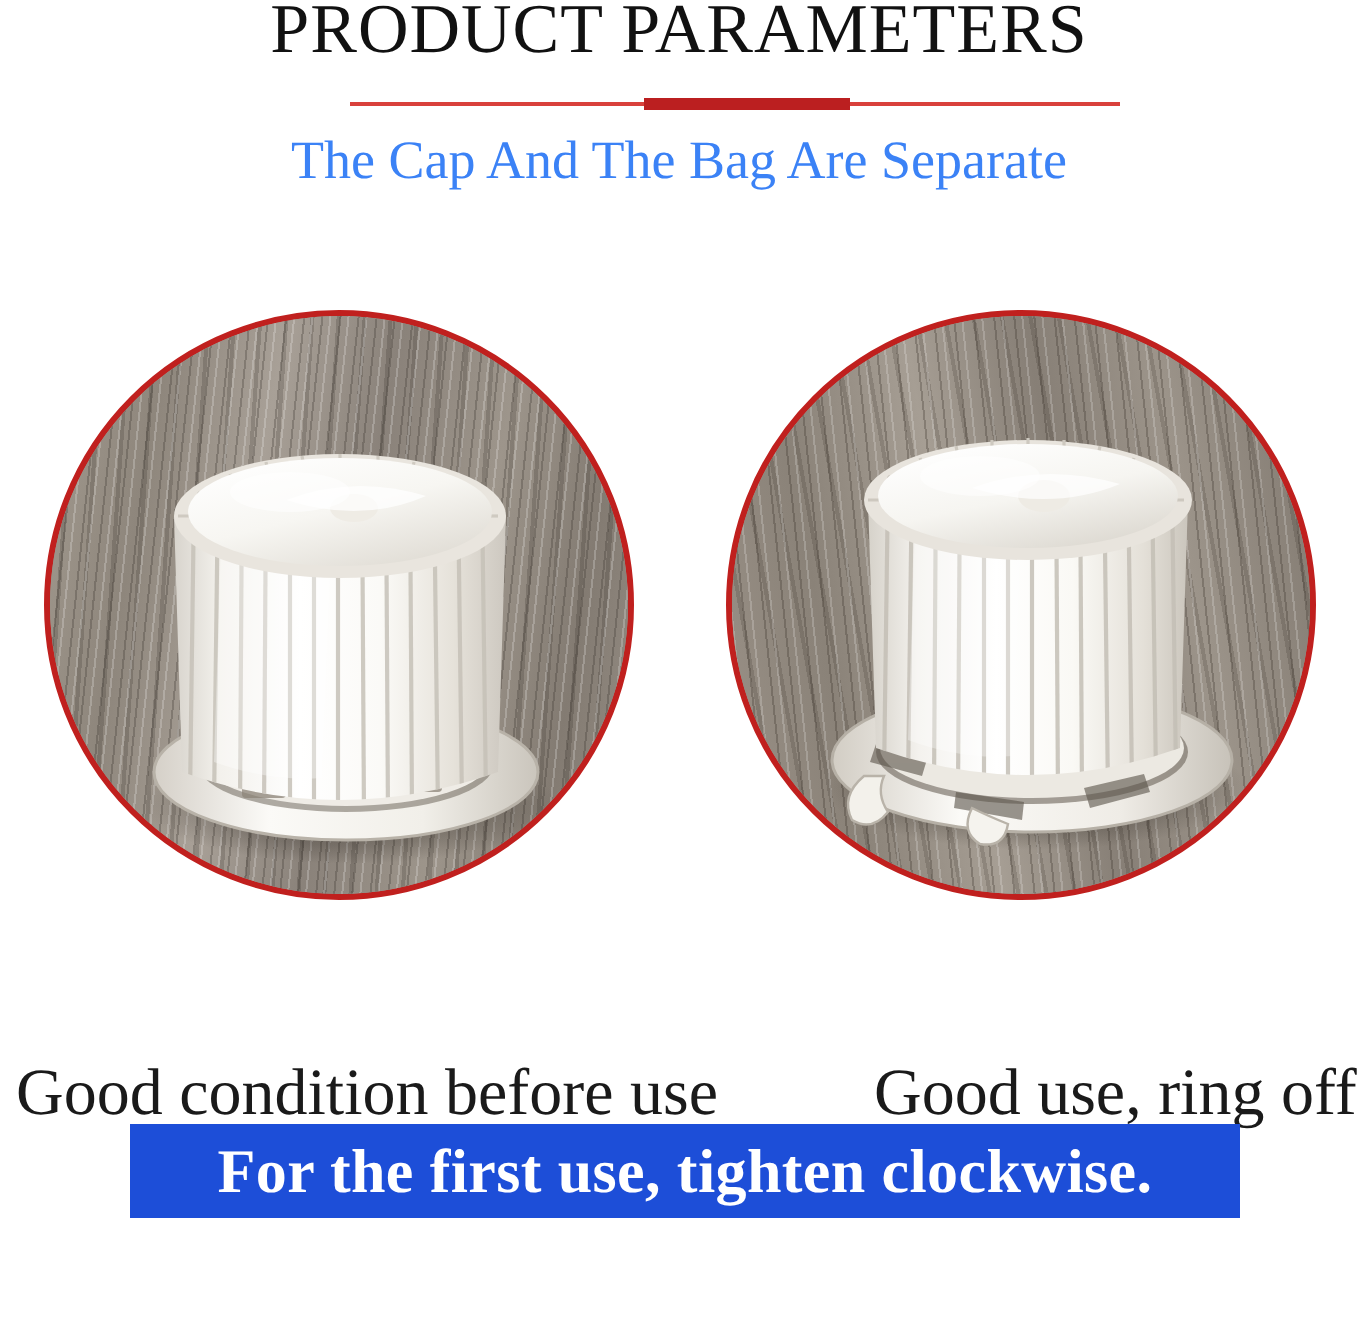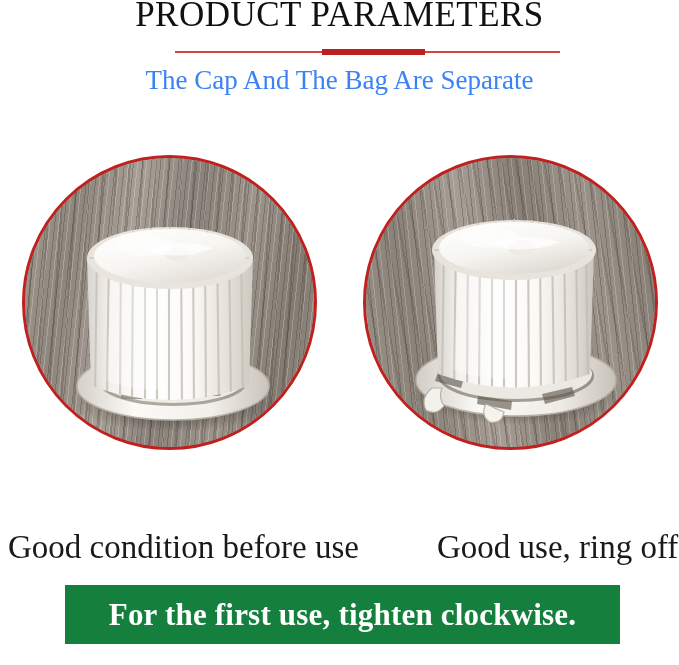--- a/index.html
+++ b/index.html
@@ -167,24 +167,24 @@
     white-space: nowrap;
     margin-top: 36px;
   }
   .caption-left  { left: 8px; }
   .caption-right { left: 437px; }
 
   
   .banner {
     position: absolute;
     left: 65px;
-    top: 585px;
+    top: 562px;
     width: 555px;
-    height: 59px;
-    background: #15803d;
+    height: 47px;
+    background: #1d4ed8;
     display: flex;
     align-items: center;
     justify-content: center;
   }
   .banner-text {
     font-family: "Liberation Serif", "DejaVu Serif", serif;
     font-size: 31px;
     line-height: 34px;
     font-weight: 700;
     color: #ffffff;

